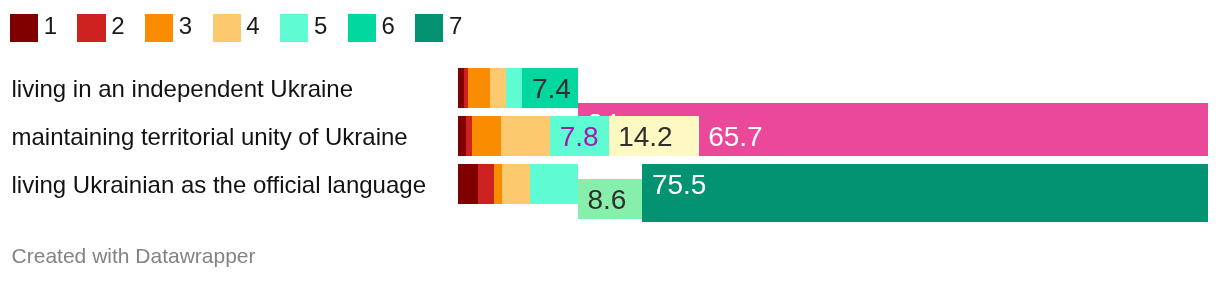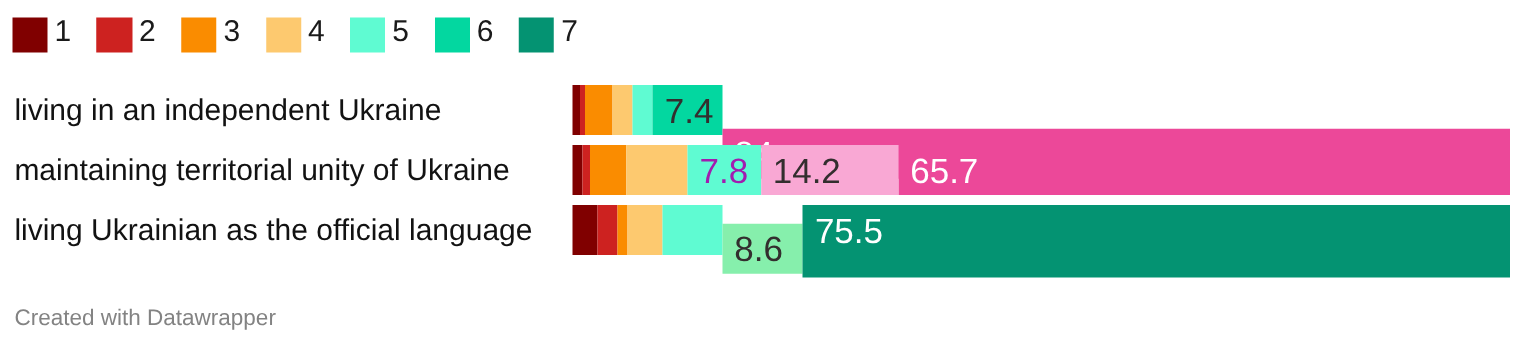--- a/index.html
+++ b/index.html
@@ -97,21 +97,21 @@
     line-height: 41.2px;
     font-size: 28px;
     white-space: nowrap;
   }
 
   
   .footer {
     position: absolute;
     left: 11.6px;
     top: 243.7px;
-    font-size: 18px;
+    font-size: 21px;
     white-space: nowrap;
   }
 </style>
 </head>
 <body style="background: rgb(255, 255, 255);">
 
 <div class="chart">
   <div class="legend" id="legend">
       <div class="legend-item">
         <div class="legend-swatch" style="background: rgb(128, 0, 0);"></div>
@@ -162,21 +162,21 @@
       <div class="row" style="top: 115.6px;">
         <div class="row-label" style="color: rgb(18, 18, 18);">maintaining territorial unity of Ukraine</div>
         <div class="bar" style="left: 457.8px; width: 750.3px; height: 40.4px;">
           <div class="seg" style="background: rgb(128, 0, 0); width: 8.2533px; height: 40.4px;"></div>
           <div class="seg" style="background: rgb(205, 34, 32); width: 6.0024px; height: 40.4px;"></div>
           <div class="seg" style="background: rgb(250, 140, 0); width: 28.5114px; height: 40.4px;"></div>
           <div class="seg" style="background: rgb(253, 201, 111); width: 49.5198px; height: 40.4px;"></div>
           <div class="seg" style="background: rgb(95, 251, 210); width: 58.5234px; height: 40.4px;">
             <div class="seg-label" style="color: #a21caf;">7.8</div>
           </div>
-          <div class="seg" style="background: #f9a8d4; width: 110px; height: 40.4px;">
+          <div class="seg" style="background: #fef9c3; width: 90px; height: 40.4px;">
             <div class="seg-label" style="color: rgb(51, 46, 46);">14.2</div>
           </div>
           <div class="seg" style="background: #ec4899; flex: 1 1 auto; width: auto; height: 40.4px;">
             <div class="seg-label" style="color: rgb(255, 255, 255);">65.7</div>
           </div>
         </div>
       </div>
       <div class="row" style="top: 163.6px;">
         <div class="row-label" style="color: rgb(18, 18, 18);">living Ukrainian as the official language</div>
         <div class="bar" style="left: 457.8px; width: 750.3px; height: 40.4px;">

